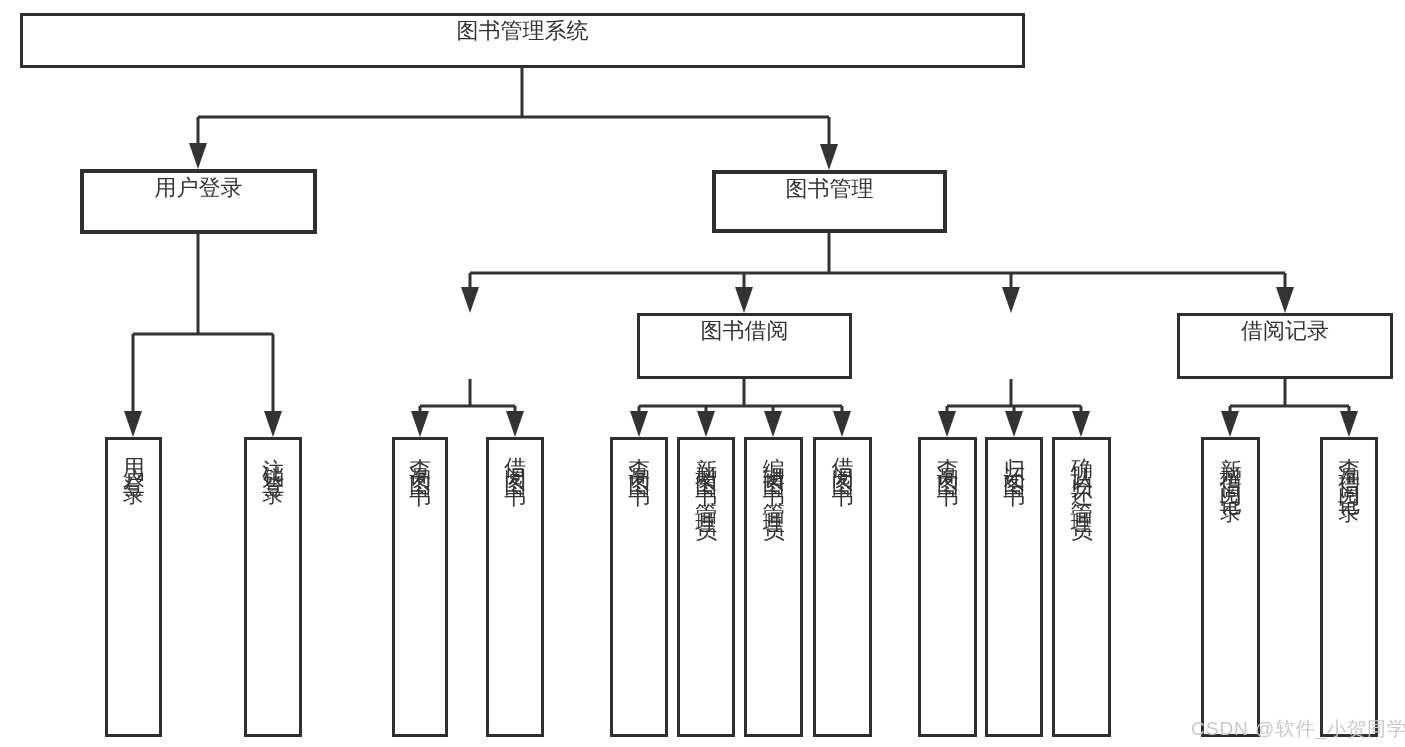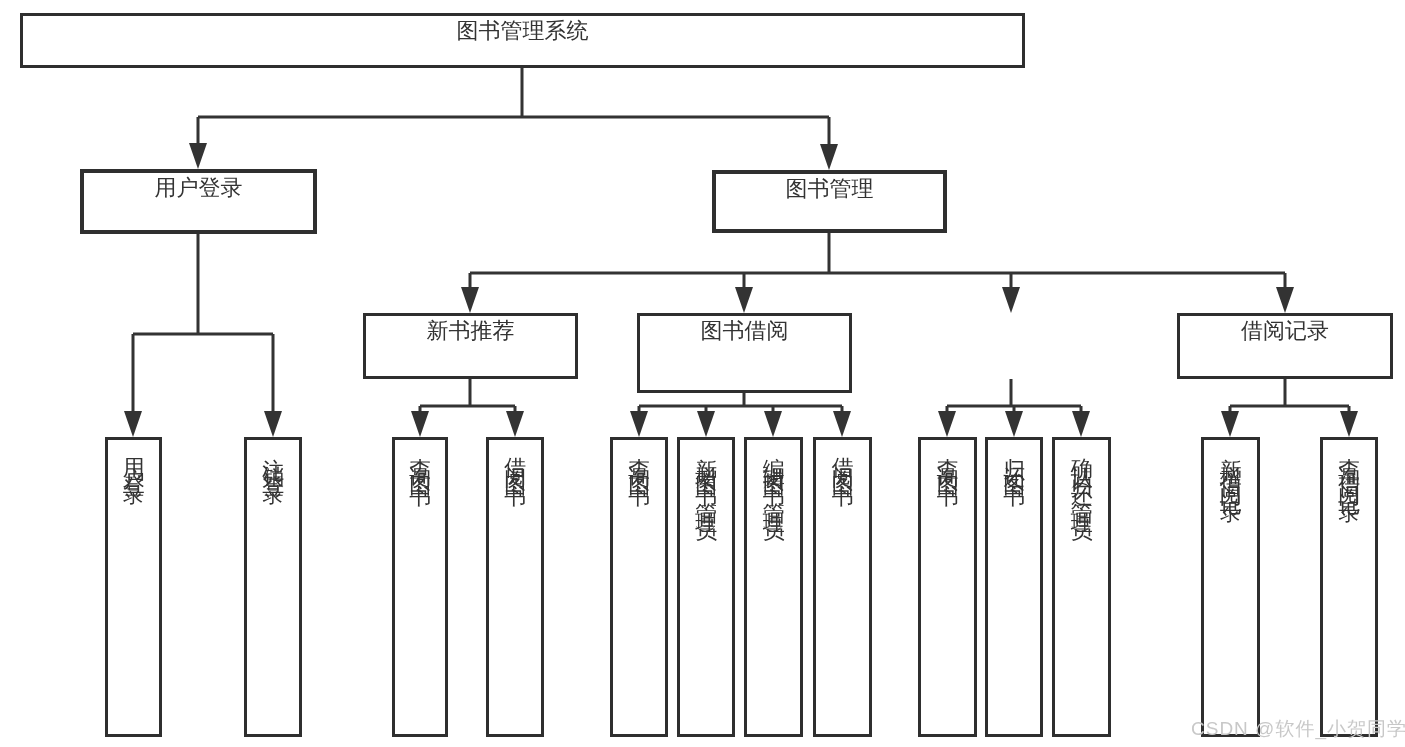--- a/index.html
+++ b/index.html
@@ -101,24 +101,21 @@
     <span>图书管理系统</span>
   </div>
 
   <div class="node lvl2" style="left:80px; top:169px; width:237px; height:65px;">
     <span>用户登录</span>
   </div>
   <div class="node lvl2" style="left:712px; top:170px; width:235px; height:63px;">
     <span>图书管理</span>
   </div>
 
-  <div class="node" style="left:363px; top:313px; width:215px; height:66px;">
-    <span>新书推荐</span>
-  </div>
-  <div class="node" style="left:637px; top:313px; width:215px; height:80px;">
+  <div class="node" style="left:637px; top:313px; width:215px; height:66px;">
     <span>图书借阅</span>
   </div>
   <div class="node" style="left:1177px; top:313px; width:216px; height:66px;">
     <span>借阅记录</span>
   </div>
 
   <div class="node vnode" style="left:105px; top:437px; width:57px; height:300px;">
     <span class="vtext">用户登录</span>
   </div>
   <div class="node vnode" style="left:244px; top:437px; width:58px; height:300px;">

